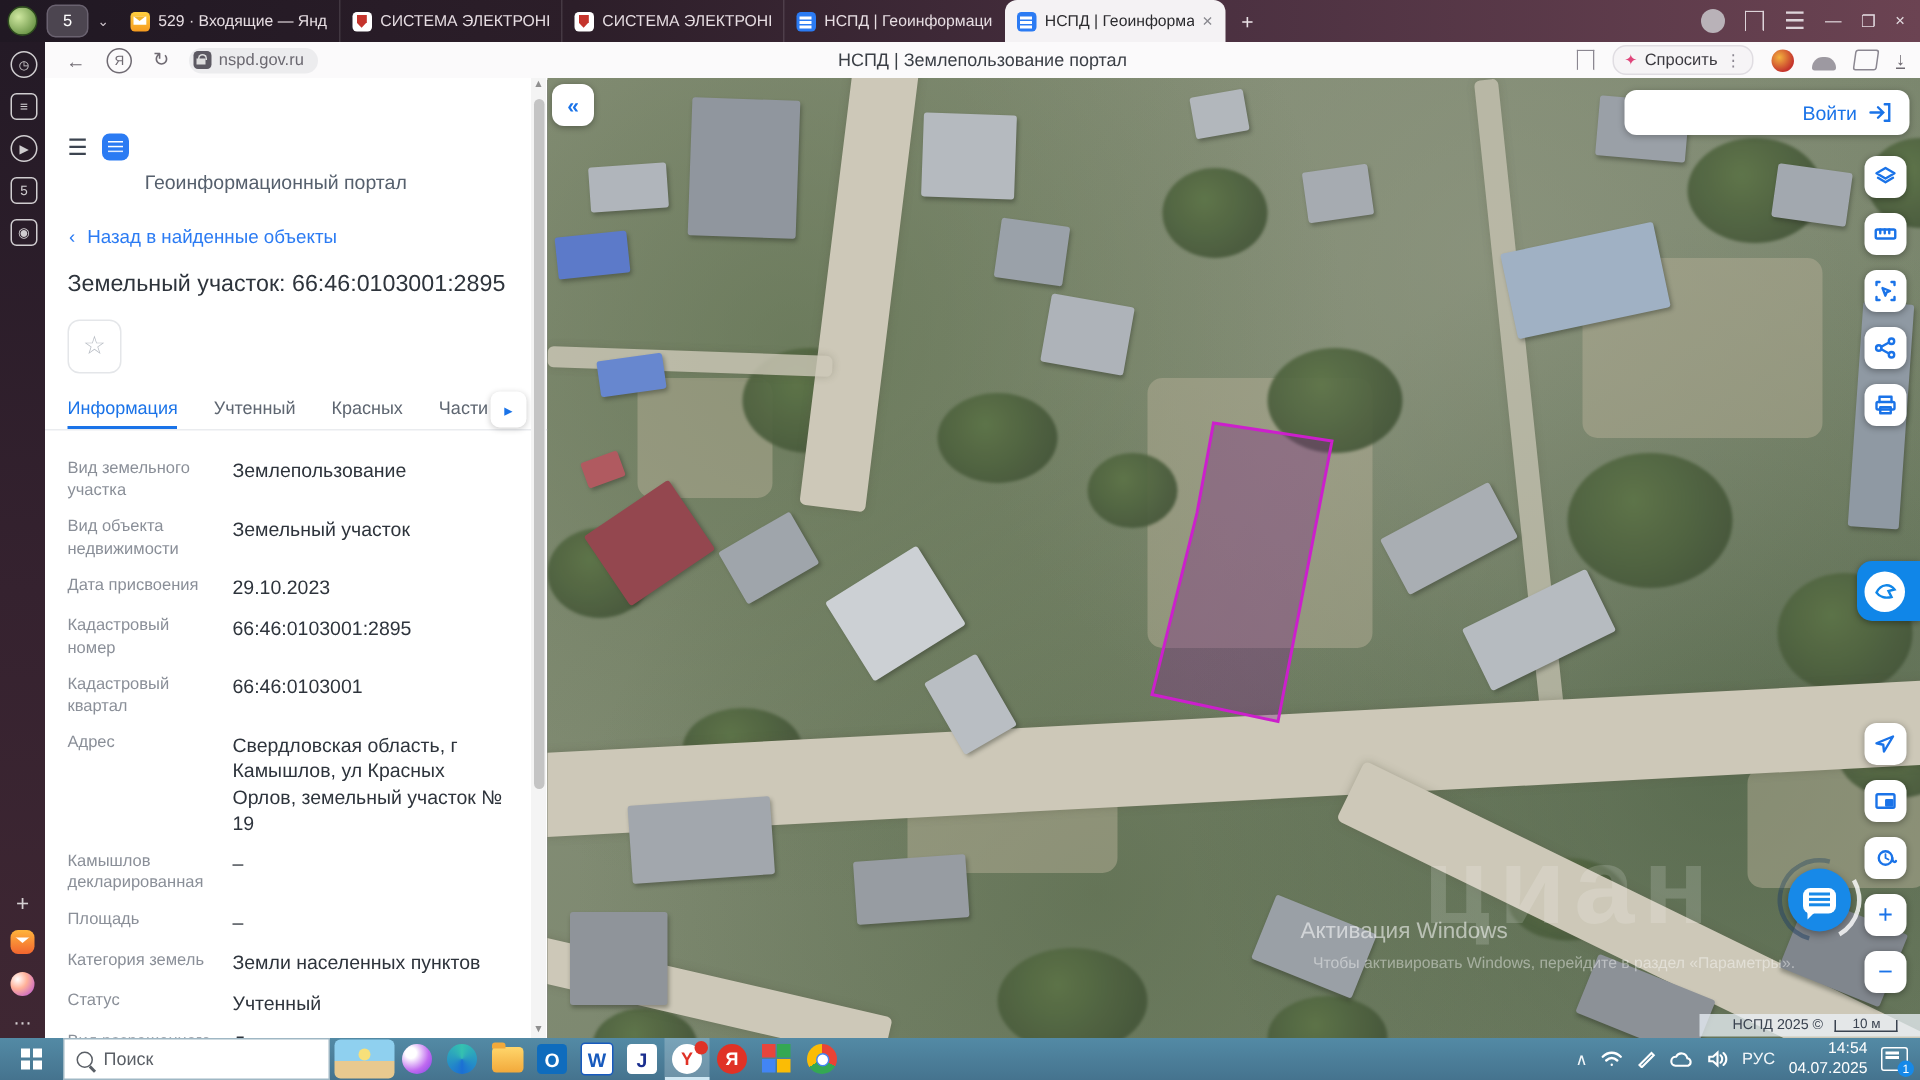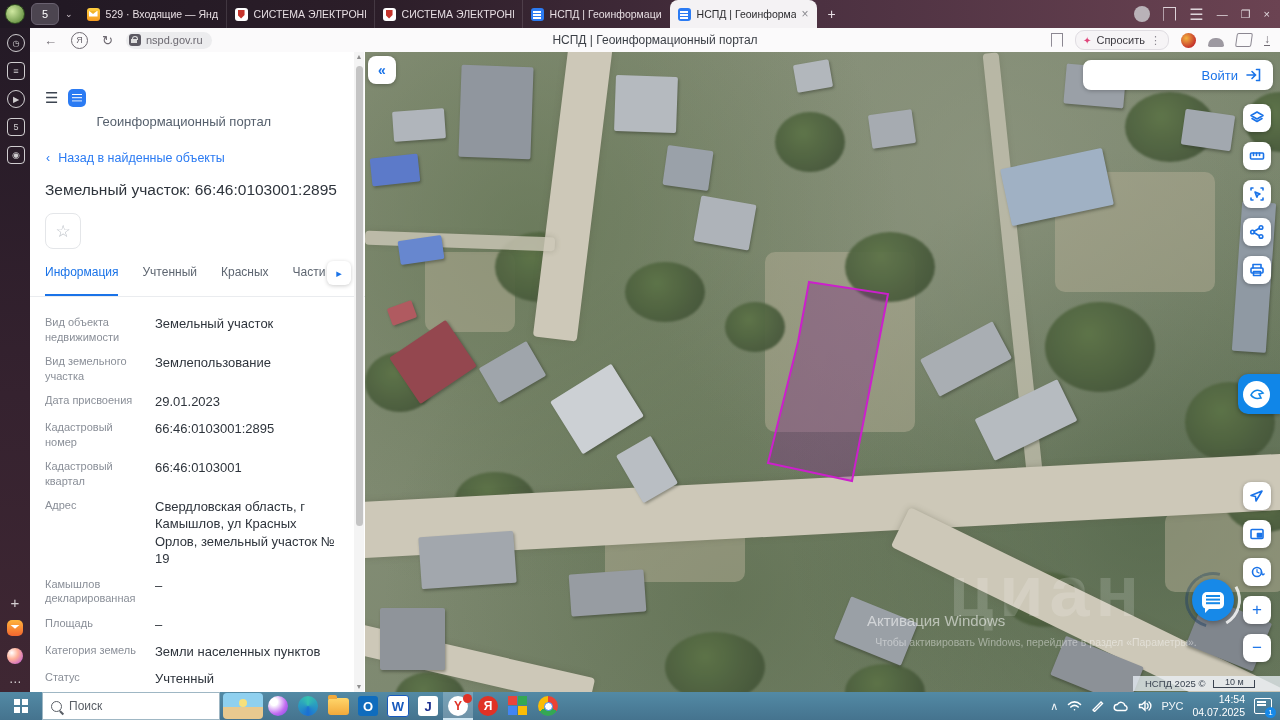--- a/index.html
+++ b/index.html
@@ -81,21 +81,21 @@
   .hamb{color:#3c4450;font-size:15px;}
   .plogo{width:18px;height:18px;border-radius:5px;background:#2b7bf3;position:relative;}
   .plogo:after{content:"";position:absolute;left:4px;top:5px;width:10px;height:1.8px;background:#fff;
     box-shadow:0 3.2px 0 #fff,0 6.4px 0 rgba(255,255,255,.85);}
   .ptitle{font-size:13px;color:#56606d;margin-top:48px;}
   .backlink{display:flex;gap:8px;align-items:center;color:#2b7bf3;font-size:12.5px;padding:22px 0 0 16px;}
   .objtitle{font-size:15.5px;color:#2e343c;padding:16px 15px 0 15px;}
   .starbtn{width:34px;height:34px;border:1px solid #e4e6e9;border-radius:8px;margin:14px 0 0 15px;
     color:#b9bec5;font-size:17px;display:flex;align-items:center;justify-content:center;}
   .ptabs{display:flex;gap:24px;padding:16px 0 0 15px;position:relative;}
-  .ptab{font-size:12px;color:#5e6671;padding-bottom:15px;white-space:nowrap;}
+  .ptab{font-size:12px;color:#5e6671;padding-bottom:5px;white-space:nowrap;}
   .ptab.active{color:#1a73e8;border-bottom:2px solid #1a73e8;}
   .tabmore{position:absolute;right:14px;top:12px;width:24px;height:24px;background:#fff;border-radius:6px;
     box-shadow:0 1px 4px rgba(0,0,0,.2);color:#1a73e8;font-size:11px;display:flex;align-items:center;justify-content:center;}
   .pdivider{height:1px;background:#eaecef;margin:0 0 0 0;}
   #fields{padding:18px 30px 0 15px;}
   .frow{display:flex;gap:10px;margin-bottom:10px;}
   .flabel{width:100px;flex:none;font-size:11px;color:#8a8f98;line-height:1.32;}
   .fvalue{font-size:13px;color:#2e343c;line-height:1.32;width:200px;}
   
   .vsb{position:absolute;right:1px;top:0;width:10px;height:640px;background:#f4f4f4;}
@@ -129,21 +129,21 @@
     background:#1789e8;box-shadow:0 2px 6px rgba(0,0,0,.35);display:flex;align-items:center;justify-content:center;}
   #chatfab:before{content:"";position:absolute;left:-7px;top:-7px;width:50px;height:50px;border-radius:50%;
     border:3px solid transparent;border-left-color:rgba(40,70,100,.55);border-top-color:rgba(40,70,100,.4);transform:rotate(-30deg);}
   #chatfab:after{content:"";position:absolute;left:-7px;top:-7px;width:50px;height:50px;border-radius:50%;
     border:3px solid transparent;border-right-color:rgba(255,255,255,.8);transform:rotate(15deg);}
   .bubble{width:22px;height:17px;background:#fff;border-radius:5px;position:relative;}
   .bubble:before{content:"";position:absolute;left:3px;bottom:-4px;border:4px solid transparent;border-top-color:#fff;border-left-color:#fff;}
   .bubble:after{content:"";position:absolute;left:4px;top:3.5px;width:14px;height:1.8px;background:#1789e8;
     box-shadow:0 3.6px 0 #1789e8,0 7.2px 0 #1789e8;}
   #attrib{position:absolute;left:768px;top:624px;width:147px;height:15px;background:rgba(235,242,248,.75);
-    display:flex;align-items:center;gap:8px;padding-left:12px;box-sizing:border-box;font-size:9.5px;color:#3a4350;}
+    display:flex;align-items:center;gap:8px;padding-left:22px;box-sizing:border-box;font-size:9.5px;color:#3a4350;}
   .scalebar{width:40px;height:7px;border-left:1px solid #3a4350;border-right:1px solid #3a4350;border-bottom:1px solid #3a4350;
     font-size:9px;color:#3a4350;text-align:center;line-height:5px;}
   .wm-brand{position:absolute;left:584px;top:498px;font-size:72px;font-weight:bold;color:rgba(255,255,255,.16);letter-spacing:6px;}
   .wm-act1{position:absolute;left:502px;top:560px;font-size:15px;color:rgba(255,255,255,.55);}
   .wm-act2{position:absolute;left:506px;top:584px;font-size:10.5px;color:rgba(255,255,255,.42);width:330px;text-align:center;}
   
   #taskbar{position:absolute;left:0;top:692px;width:1280px;height:28px;
     background:linear-gradient(180deg,#538aa5,#45738e);display:flex;align-items:center;}
   .startbtn{width:42px;height:28px;display:flex;align-items:center;justify-content:center;}
   .winlogo{width:14px;height:14px;display:grid;grid-template-columns:6px 6px;grid-template-rows:6px 6px;gap:1.5px;}
@@ -223,21 +223,21 @@
 </div>
 
 <div id="toolbar">
   <span class="ic">←</span>
   <span class="yacirc">Я</span>
   <span class="ic">↻</span>
   <div class="urlpill">
     <span class="lockb"></span>
     <span class="urltxt">nspd.gov.ru</span>
   </div>
-  <div class="pagetitle">НСПД | Геоинформационный портал</div>
+  <div class="pagetitle">НСПД | Землепользование портал</div>
   <div class="rgrp">
     <div class="bmflag"></div>
     <div class="askpill">
       <span class="spark">✦</span>
       <span>Спросить</span>
       <span class="kebab">⋮</span>
     </div>
     <div class="extic"></div>
     <div class="halfc"></div>
     <div class="collic"></div>
@@ -273,30 +273,30 @@
     <span class="ptab active">Информация</span>
     <span class="ptab">Учтенный</span>
     <span class="ptab">Красных</span>
     <span class="ptab">Части ЗУ</span>
     <span class="ptab">Соста</span>
     <span class="tabmore">▸</span>
   </div>
   <div class="pdivider"></div>
   <div id="fields">
     <div class="frow">
+        <div class="flabel">Вид земельного участка</div>
+        <div class="fvalue">Землепользование</div>
+      </div>
+    <div class="frow">
         <div class="flabel">Вид объекта недвижимости</div>
         <div class="fvalue">Земельный участок</div>
       </div>
     <div class="frow">
-        <div class="flabel">Вид земельного участка</div>
-        <div class="fvalue">Землепользование</div>
-      </div>
-    <div class="frow">
         <div class="flabel">Дата присвоения</div>
-        <div class="fvalue">29.01.2023</div>
+        <div class="fvalue">29.10.2023</div>
       </div>
     <div class="frow">
         <div class="flabel">Кадастровый номер</div>
         <div class="fvalue">66:46:0103001:2895</div>
       </div>
     <div class="frow">
         <div class="flabel">Кадастровый квартал</div>
         <div class="fvalue">66:46:0103001</div>
       </div>
     <div class="frow">

